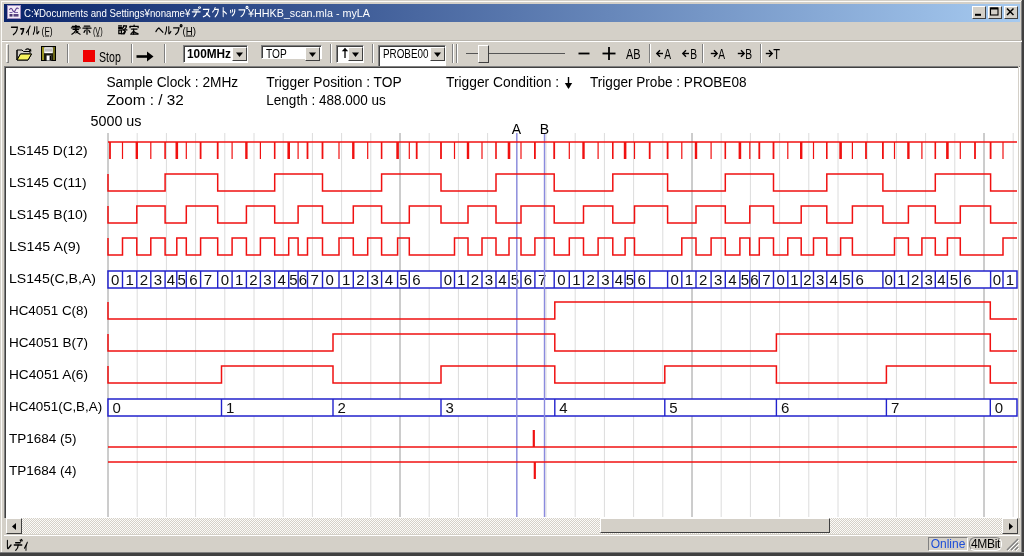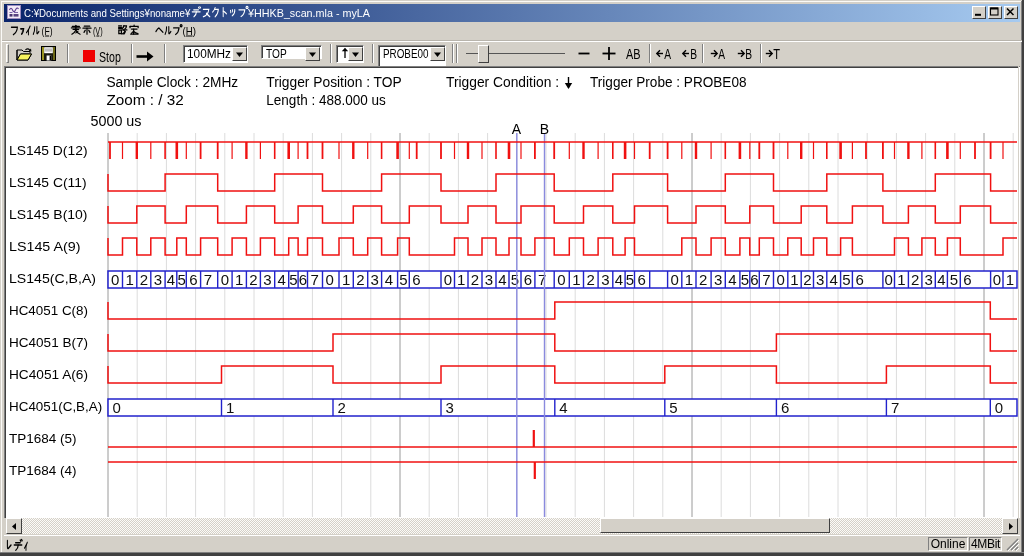--- a/index.html
+++ b/index.html
@@ -162,21 +162,21 @@
     <rect x="4" y="4.4" width="7" height="1" fill="#999"></rect>
     <rect x="5.6" y="9.5" width="4.6" height="5" fill="#ffffff"></rect>
     <rect x="8.6" y="9.5" width="1.6" height="5" fill="#000"></rect>
   </svg>
 <div style="position:absolute;left:83px;top:50px;width:11.5px;height:11.5px;background:#f00000;"></div>
 <div style="position:absolute;left:99px;top:49.5px;height:14px;font-size:14.5px;line-height:14px;color:#000;transform-origin:0 50%;transform:scaleX(0.73);white-space:nowrap;">Stop</div>
 <svg width="20" height="13" style="position:absolute;left:136px;top:50px" viewBox="0 0 20 13">
     <line x1="0.5" y1="6.5" x2="12" y2="6.5" stroke="#000" stroke-width="2.6"></line>
     <polygon points="11,1.5 17.5,6.5 11,11.5" fill="#000"></polygon>
   </svg>
-<div style="position:absolute;left:183px;top:45px;width:65px;height:18px;background:#ffffff;border-top:1.5px solid #808080;border-left:1.5px solid #808080;border-bottom:1.5px solid #ffffff;border-right:1.5px solid #ffffff;box-shadow:inset 1px 1px 0 #404040;">
+<div style="position:absolute;left:183px;top:45px;width:65px;height:18px;background:#ffffff;border-top:1.5px solid #808080;border-left:1.5px solid #808080;border-bottom:1.5px solid #ffffff;border-right:1.5px solid #ffffff;box-shadow:inset 1px 1px 0 #404040;font-weight:bold;">
     <div style="position:absolute;left:3px;top:1px;font-size:13.5px;line-height:13.5px;color:#000;white-space:nowrap;transform-origin:0 50%;transform:scaleX(0.875);">100MHz</div>
     <div style="position:absolute;right:0.5px;top:0.5px;width:15px;height:14px;background:#d4d0c8;border-top:1px solid #ffffff;border-left:1px solid #ffffff;border-right:1px solid #404040;border-bottom:1px solid #404040;">
       <svg width="13" height="12" viewBox="0 0 13 12" style="display:block">
         <polygon points="3,4.5 10,4.5 6.5,9" fill="#000"></polygon>
       </svg>
     </div>
   </div>
 <div style="position:absolute;left:261px;top:45px;width:60.5px;height:14px;background:#ffffff;border-top:1.5px solid #808080;border-left:1.5px solid #808080;border-bottom:1.5px solid #ffffff;border-right:1.5px solid #ffffff;box-shadow:inset 1px 1px 0 #404040;">
     <div style="position:absolute;left:4px;top:1px;font-size:13.5px;line-height:13.5px;color:#000;white-space:nowrap;transform-origin:0 50%;transform:scaleX(0.75);">TOP</div>
     <div style="position:absolute;right:0.5px;top:0.5px;width:15px;height:14px;background:#d4d0c8;border-top:1px solid #ffffff;border-left:1px solid #ffffff;border-right:1px solid #404040;border-bottom:1px solid #404040;">
@@ -541,18 +541,18 @@
 <svg width="26" height="13" viewBox="0 0 26 13" style="position:absolute;left:5px;top:538.5px;overflow:visible">
     <path d="M30 12 V64 C30 78 36 80 48 70 L76 48" transform="translate(0.00,0) scale(0.0800,0.1250)" fill="none" stroke="#000000" stroke-width="13.17" stroke-linecap="round"></path>
     <path d="M26 30 H72" transform="translate(8.00,0) scale(0.1000,0.1250)" fill="none" stroke="#000000" stroke-width="12.00" stroke-linecap="round"></path>
     <path d="M12 48 H88" transform="translate(8.00,0) scale(0.1000,0.1250)" fill="none" stroke="#000000" stroke-width="12.00" stroke-linecap="round"></path>
     <path d="M52 48 C52 66 42 80 28 90" transform="translate(8.00,0) scale(0.1000,0.1250)" fill="none" stroke="#000000" stroke-width="12.00" stroke-linecap="round"></path>
     <path d="M72 8 L79 18" transform="translate(8.00,0) scale(0.1000,0.1250)" fill="none" stroke="#000000" stroke-width="12.00" stroke-linecap="round"></path>
     <path d="M85 4 L92 14" transform="translate(8.00,0) scale(0.1000,0.1250)" fill="none" stroke="#000000" stroke-width="12.00" stroke-linecap="round"></path>
     <path d="M66 28 C52 50 40 62 24 72" transform="translate(18.00,0) scale(0.0650,0.1250)" fill="none" stroke="#000000" stroke-width="14.21" stroke-linecap="round"></path>
     <path d="M46 52 V88" transform="translate(18.00,0) scale(0.0650,0.1250)" fill="none" stroke="#000000" stroke-width="14.21" stroke-linecap="round"></path>
   </svg>
-<div style="position:absolute;left:928px;top:537px;width:40px;height:14px;background:#d4d0c8;border-top:1px solid #808080;border-left:1px solid #808080;border-bottom:1px solid #ffffff;border-right:1px solid #ffffff;text-align:center;font-size:12px;letter-spacing:0px;line-height:13px;color:#000000;">Online</div>
-<div style="position:absolute;left:969px;top:537px;width:33px;height:14px;background:#d4d0c8;border-top:1px solid #808080;border-left:1px solid #808080;border-bottom:1px solid #ffffff;border-right:1px solid #ffffff;text-align:center;font-size:12px;letter-spacing:-0.3px;line-height:13px;color:#000;">4MBit</div>
+<div style="position:absolute;left:928px;top:537px;width:40px;height:14px;background:#d4d0c8;border-top:1px solid #808080;border-left:1px solid #808080;border-bottom:1px solid #ffffff;border-right:1px solid #ffffff;text-align:center;font-size:12px;letter-spacing:0px;line-height:13px;color:#1d4ed8;">Online</div>
+<div style="position:absolute;left:969px;top:537px;width:33px;height:14px;background:#d4d0c8;border-top:1px solid #808080;border-left:1px solid #808080;border-bottom:1px solid #ffffff;border-right:1px solid #ffffff;text-align:center;font-size:12px;letter-spacing:-0.3px;line-height:13px;color:#000;border-radius:6px;">4MBit</div>
 <svg width="13" height="13" style="position:absolute;left:1006px;top:538px" viewBox="0 0 13 13">
     <path d="M12 1 L1 12 M12 5 L5 12 M12 9 L9 12" stroke="#808080" stroke-width="1.4"></path>
     <path d="M13 2 L2 13 M13 6 L6 13 M13 10 L10 13" stroke="#fff" stroke-width="1"></path>
   </svg>
 
 </body></html>

